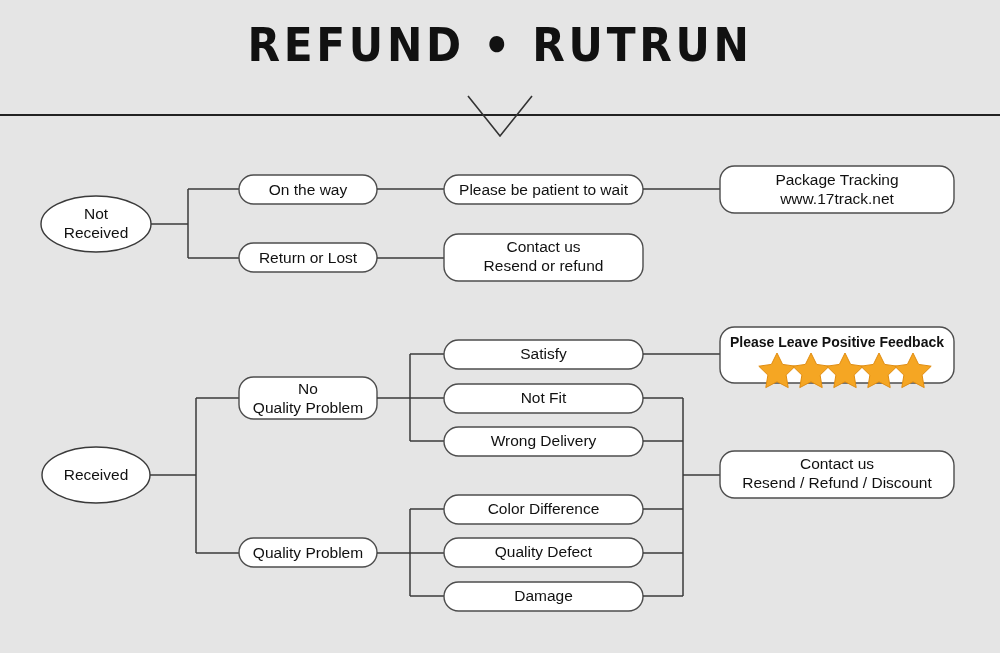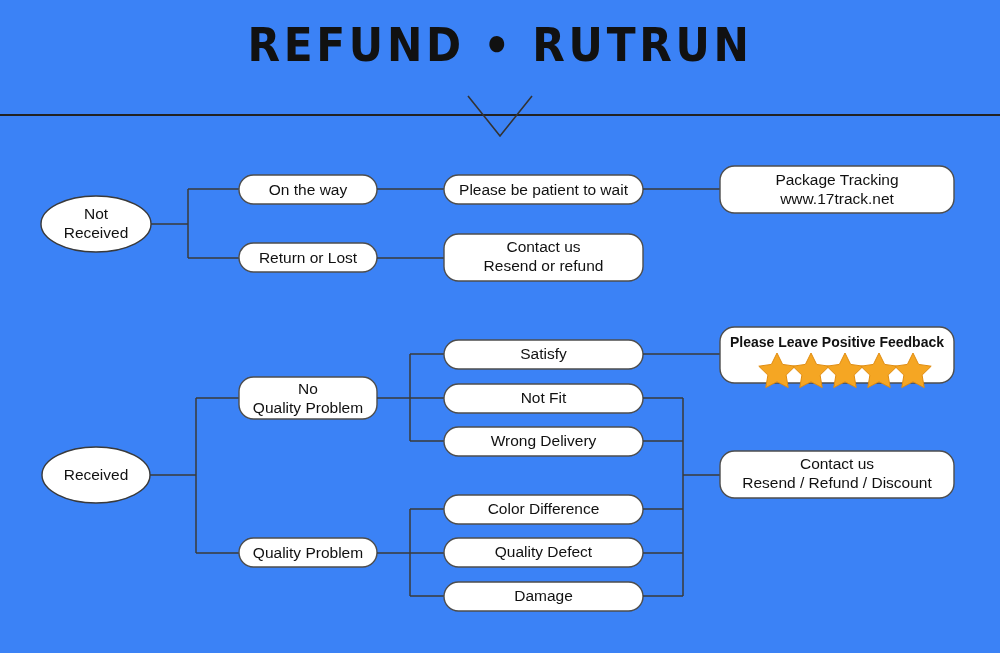--- a/index.html
+++ b/index.html
@@ -4,21 +4,21 @@
 <style>
   html, body {
     margin: 0;
     padding: 0;
     background: #ffffff;
   }
   #page {
     position: relative;
     width: 1000px;
     height: 653px;
-    background: #3b82f6;
+    background: #e5e5e5;
     overflow: hidden;
     font-family: "Liberation Sans", sans-serif;
   }
   #title {
     position: absolute;
     left: 0;
     top: 20px;
     width: 1000px;
     text-align: center;
     font-family: "DejaVu Sans", sans-serif;

